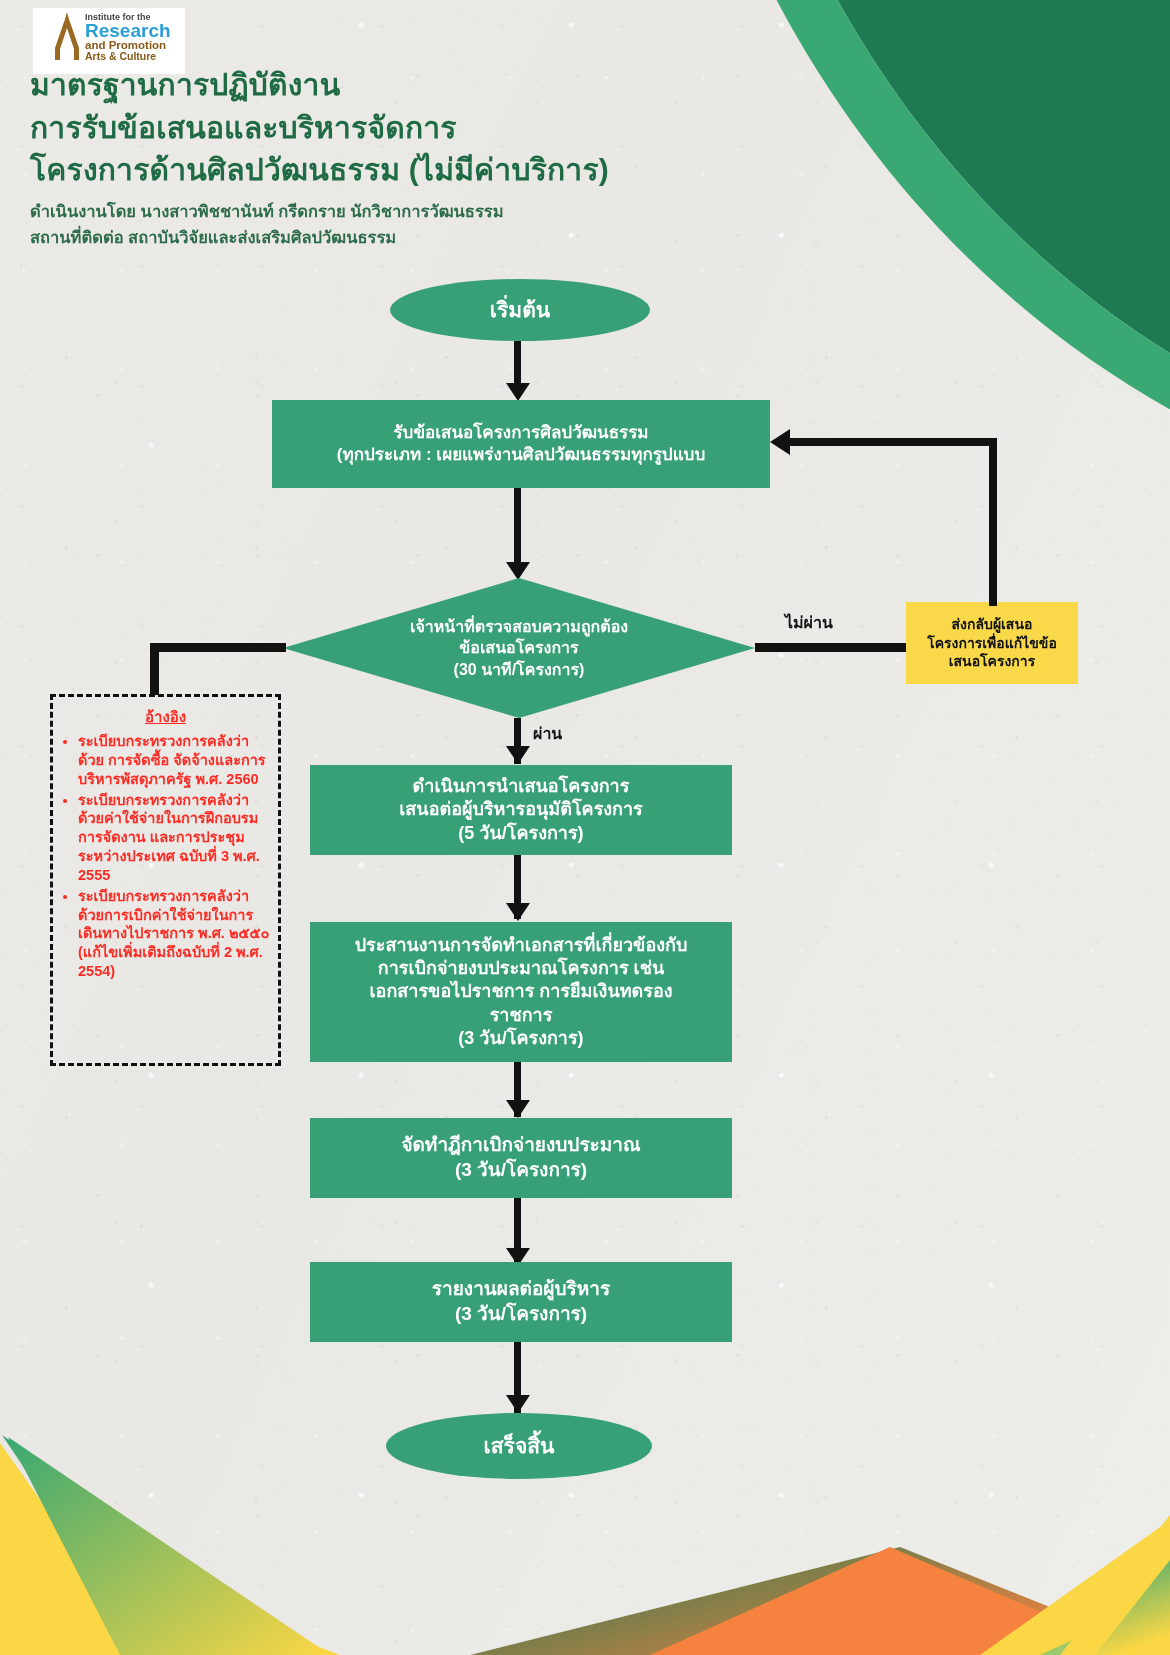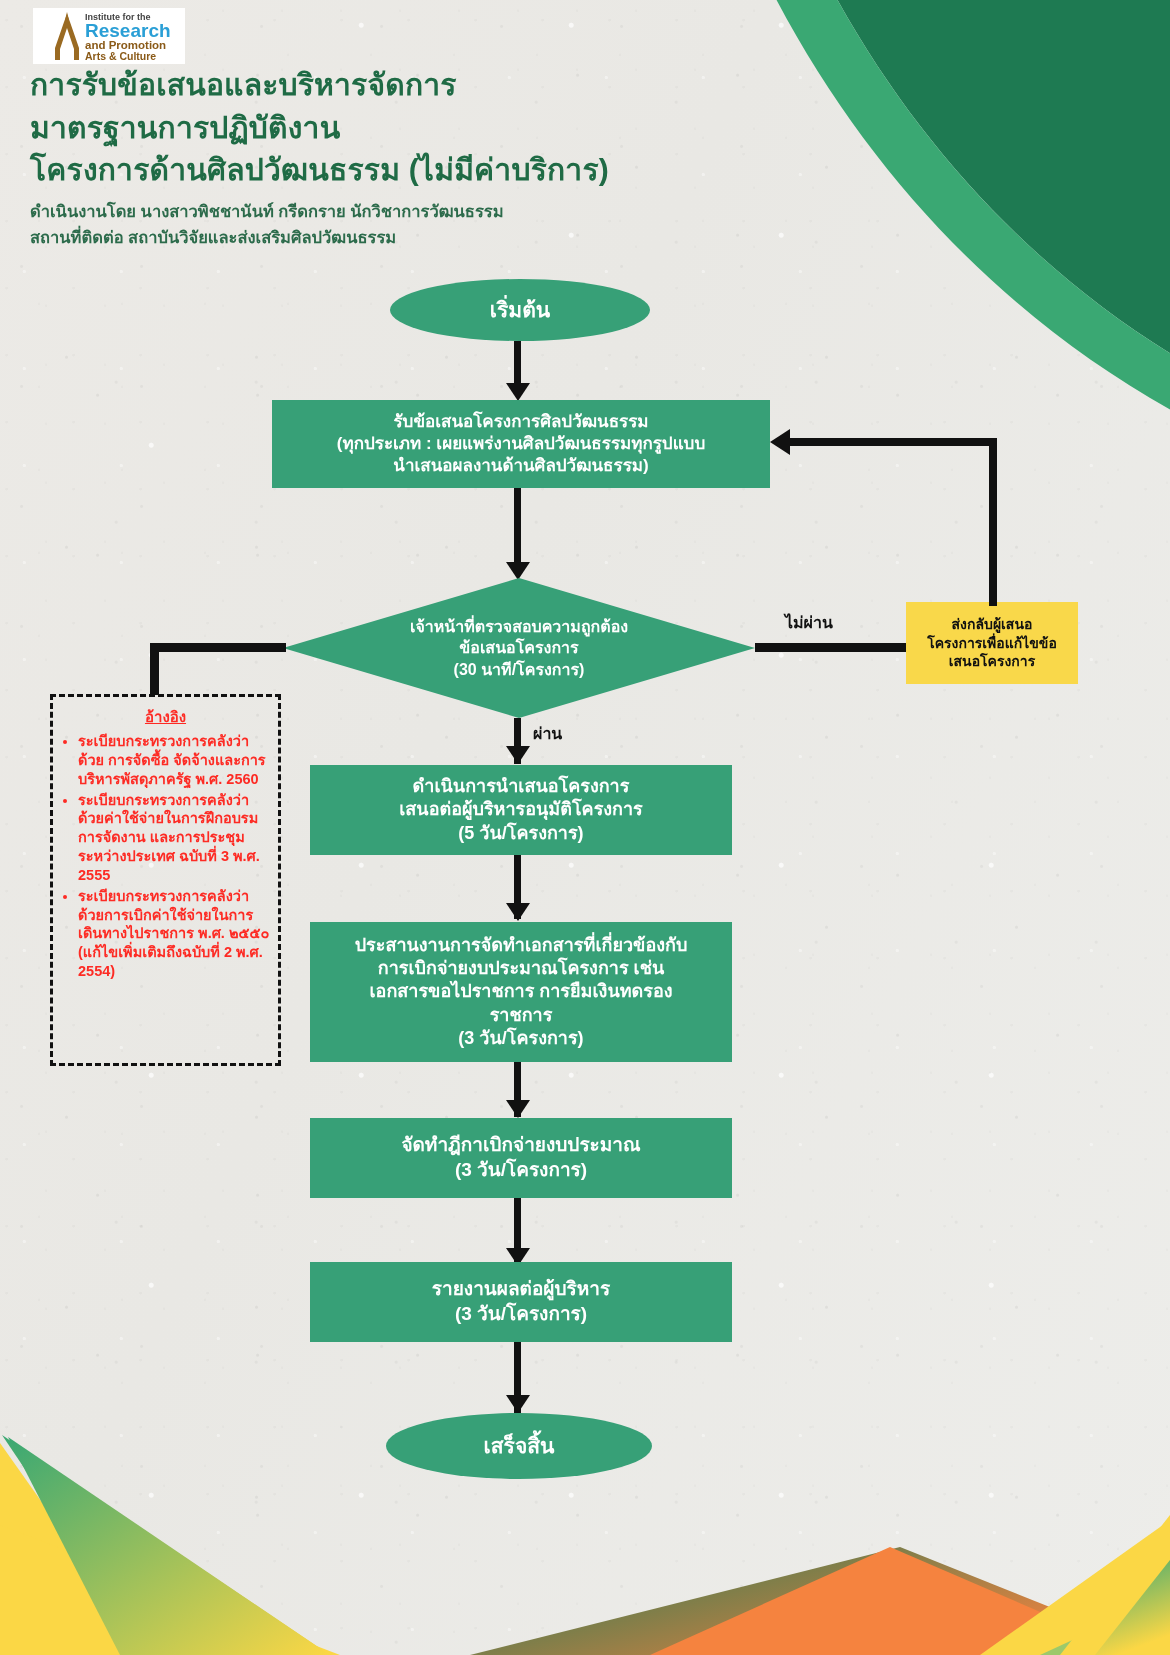--- a/index.html
+++ b/index.html
@@ -27,21 +27,21 @@
       radial-gradient(circle at 78% 18%, rgba(0,0,0,.04) 0 1px, transparent 1.4px),
       radial-gradient(circle at 25% 80%, rgba(255,255,255,.8) 0 1.4px, transparent 1.9px);
     background-size:67px 67px,83px 83px,59px 59px,97px 97px;}
 
   
   .deco{position:absolute;pointer-events:none;}
   #topRight{top:-360px;right:-330px;width:900px;height:830px;}
   #bottomDeco{left:0;bottom:0;width:1170px;height:300px;}
 
   
-  #logo{position:absolute;left:33px;top:8px;width:152px;height:56px;background:#fff;}
+  #logo{position:absolute;left:33px;top:8px;width:152px;height:66px;background:#fff;}
   #logo svg{display:block;}
 
   
   #header{position:absolute;left:30px;top:64px;width:870px;}
   .h-line{color:#1f6b45;font-weight:bold;font-size:30px;line-height:1.42;letter-spacing:.2px;}
   .sub-line{color:#2c6b4b;font-size:16.5px;line-height:1.45;font-weight:600;margin-top:2px;}
 
   
   .node{position:absolute;box-sizing:border-box;display:flex;align-items:center;
         justify-content:center;text-align:center;color:#fff;font-weight:bold;}
@@ -120,39 +120,38 @@
       <path d="M22,52 L22,40 L31,14 L34,6 L37,14 L46,40 L46,52 L41,52 L41,41 L34,20 L27,41 L27,52 Z" fill="#9a6a22"></path>
       <path d="M34,4 L36,12 L34,10 L32,12 Z" fill="#9a6a22"></path>
       <text x="52" y="12" font-family="Liberation Sans, sans-serif" font-size="9" fill="#444" font-weight="bold">Institute for the</text>
       <text x="52" y="29" font-family="Liberation Sans, sans-serif" font-size="19" fill="#2a9fd6" font-weight="bold">Research</text>
       <text x="52" y="41" font-family="Liberation Sans, sans-serif" font-size="11.5" fill="#8a5a18" font-weight="bold">and Promotion</text>
       <text x="52" y="52" font-family="Liberation Sans, sans-serif" font-size="10.5" fill="#8a5a18" font-weight="bold">Arts &amp; Culture</text>
     </svg>
   </div>
 
   <div id="header">
+    <div class="h-line">มาตรฐานการปฏิบัติงาน</div>
     <div class="h-line">การรับข้อเสนอและบริหารจัดการ</div>
-    <div class="h-line">มาตรฐานการปฏิบัติงาน</div>
     <div class="h-line">โครงการด้านศิลปวัฒนธรรม (ไม่มีค่าบริการ)</div>
     <div class="sub-line" style="margin-top:8px;">ดำเนินงานโดย นางสาวพิชชานันท์  กรีดกราย นักวิชาการวัฒนธรรม</div>
     <div class="sub-line">สถานที่ติดต่อ สถาบันวิจัยและส่งเสริมศิลปวัฒนธรรม</div>
   </div>
 
   <div class="node term" style="left:390px;top:279px;width:260px;height:62px;">
     <span class="txt" style="font-size:21px;">เริ่มต้น</span>
   </div>
 
   <div class="conn" style="left:514px;top:341px;width:7px;height:45px;"></div>
   <div class="arrowhead arrow-down" style="left:506px;top:383px;"></div>
 
   <div class="node proc" style="left:272px;top:400px;width:498px;height:88px;text-align:center;">
     <div class="txt" style="font-size:17px;">
       <div>รับข้อเสนอโครงการศิลปวัฒนธรรม</div>
       <div>(ทุกประเภท : เผยแพร่งานศิลปวัฒนธรรมทุกรูปแบบ</div>
-      <div>นำเสนอผลงานด้านศิลปวัฒนธรรม)</div>
     </div>
   </div>
 
   <div class="conn" style="left:514px;top:488px;width:7px;height:78px;"></div>
   <div class="arrowhead arrow-down" style="left:506px;top:562px;"></div>
 
   <div class="diamond" style="left:283px;top:578px;width:472px;height:140px;">
     <svg width="472" height="140" viewBox="0 0 472 140" style="display:block;">
       <polygon points="236,0 472,70 236,140 0,70" fill="#37a077"></polygon>
     </svg>

